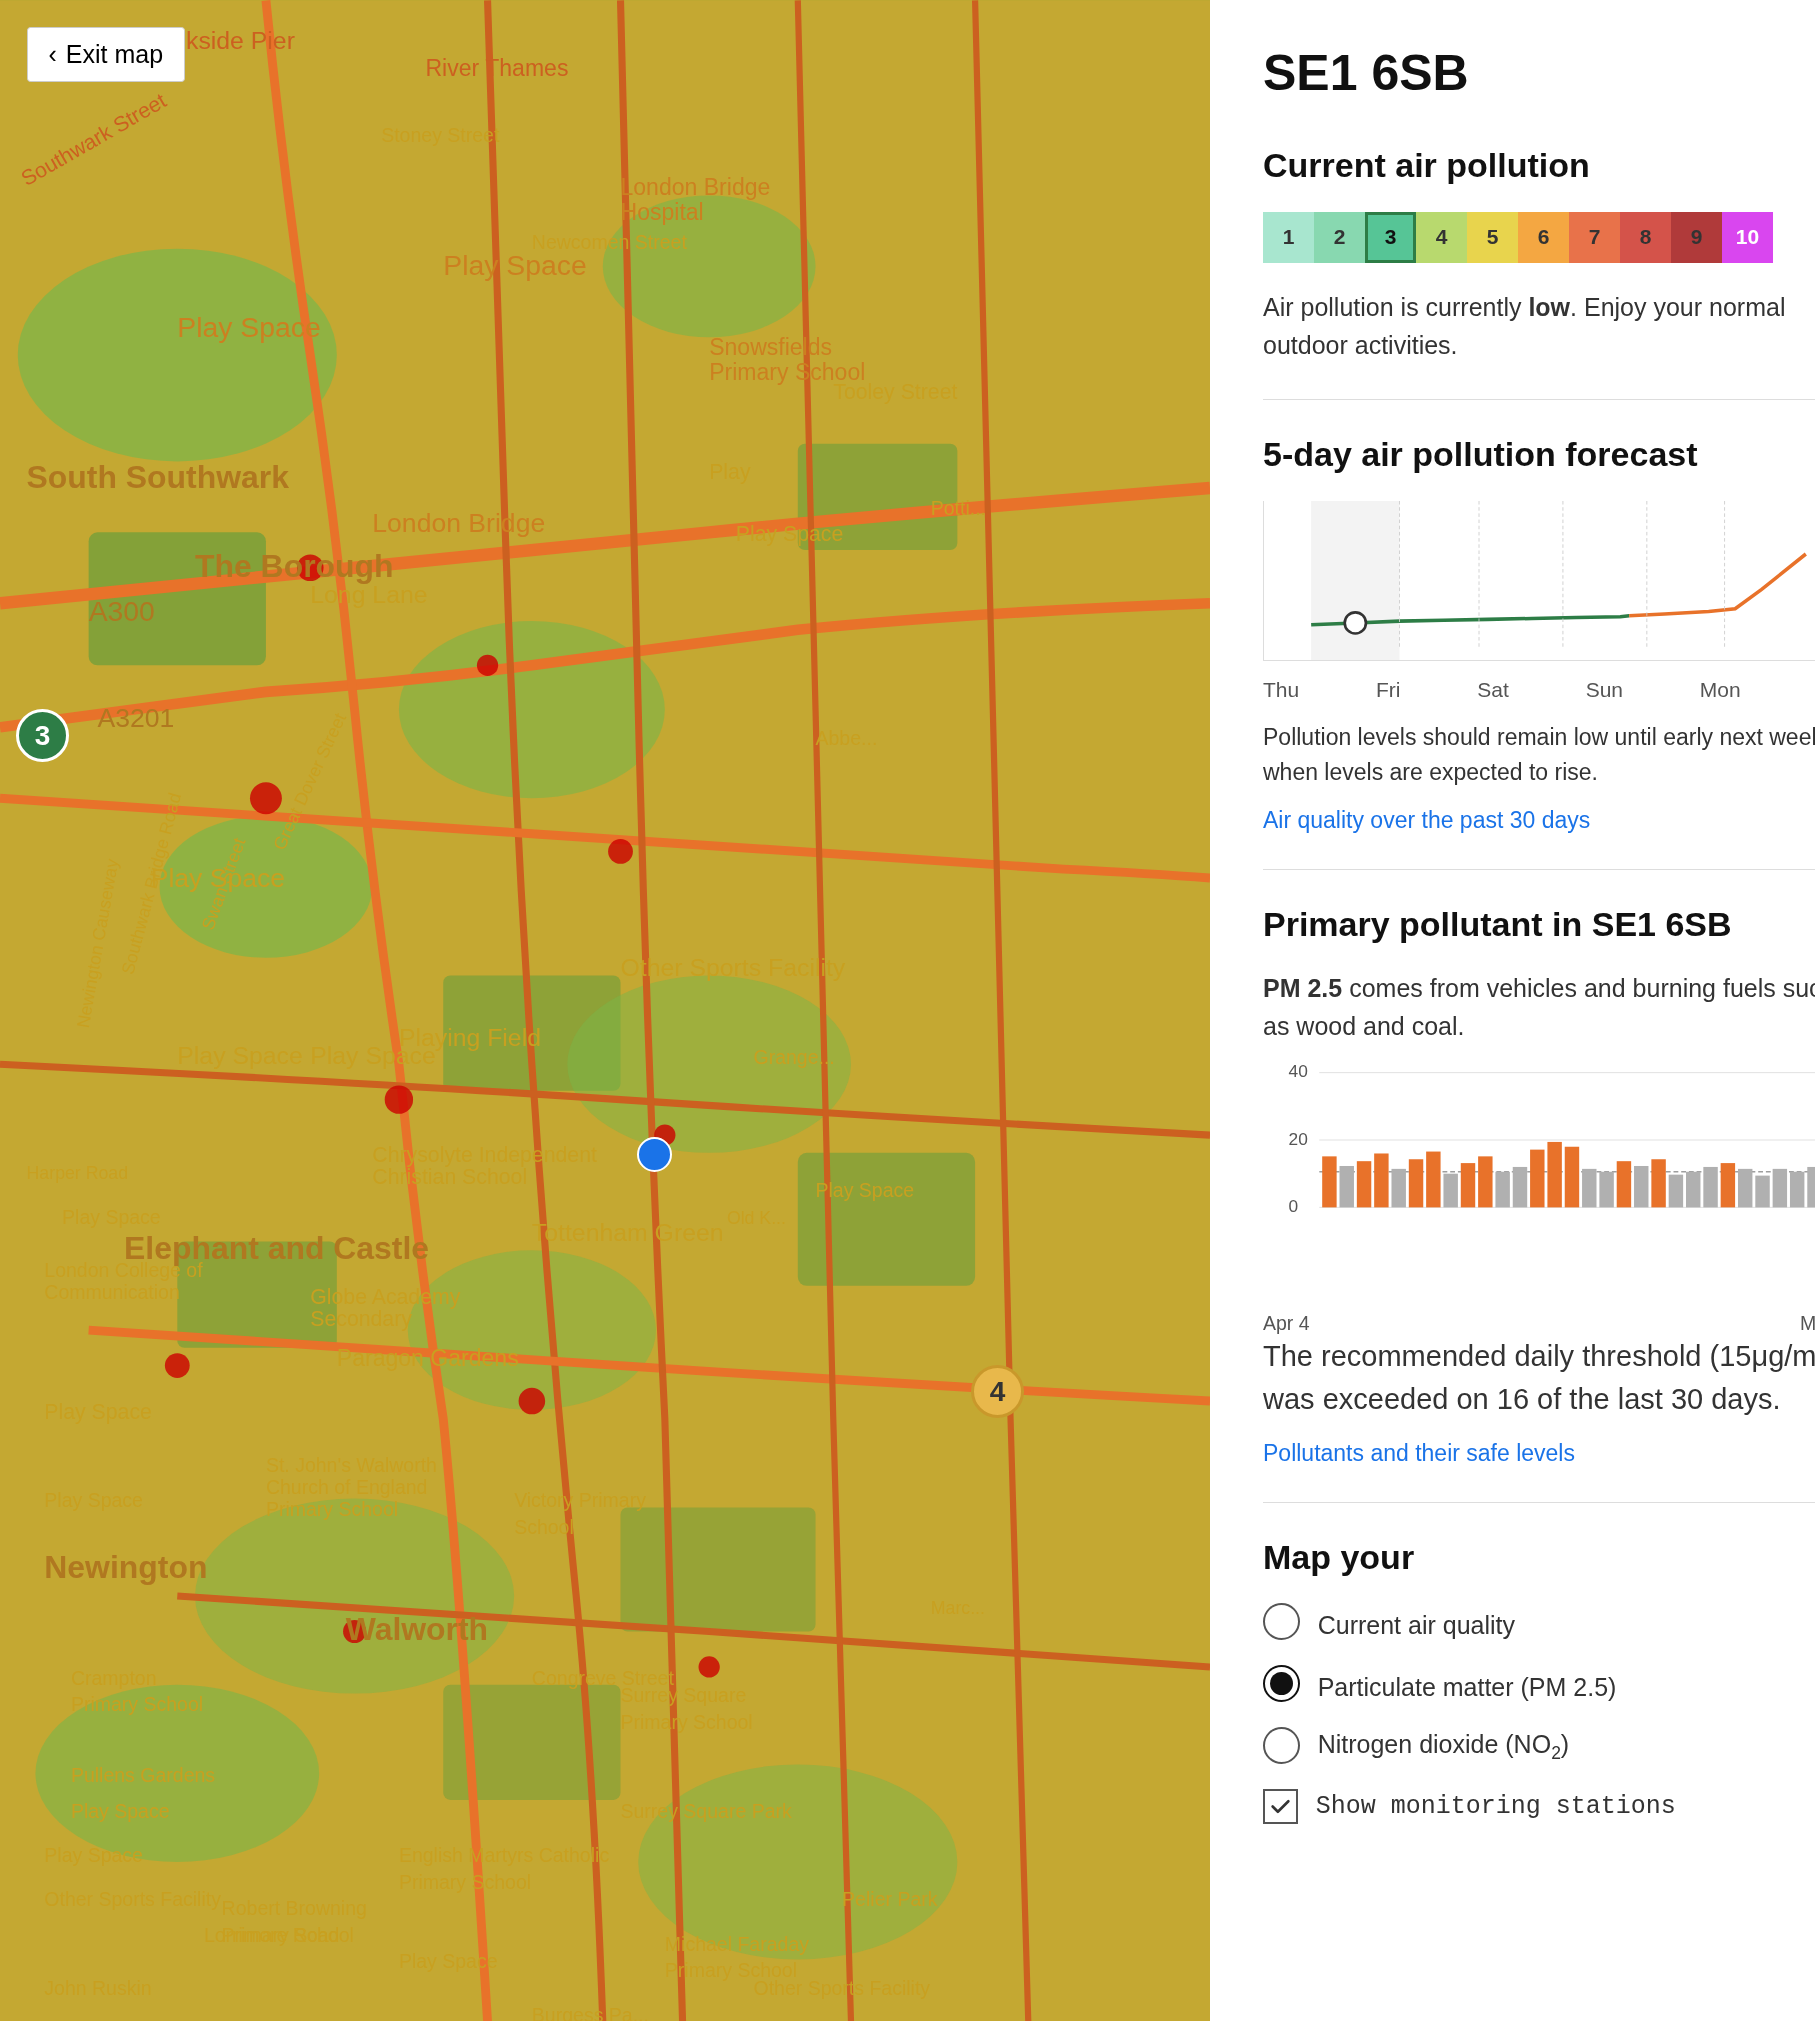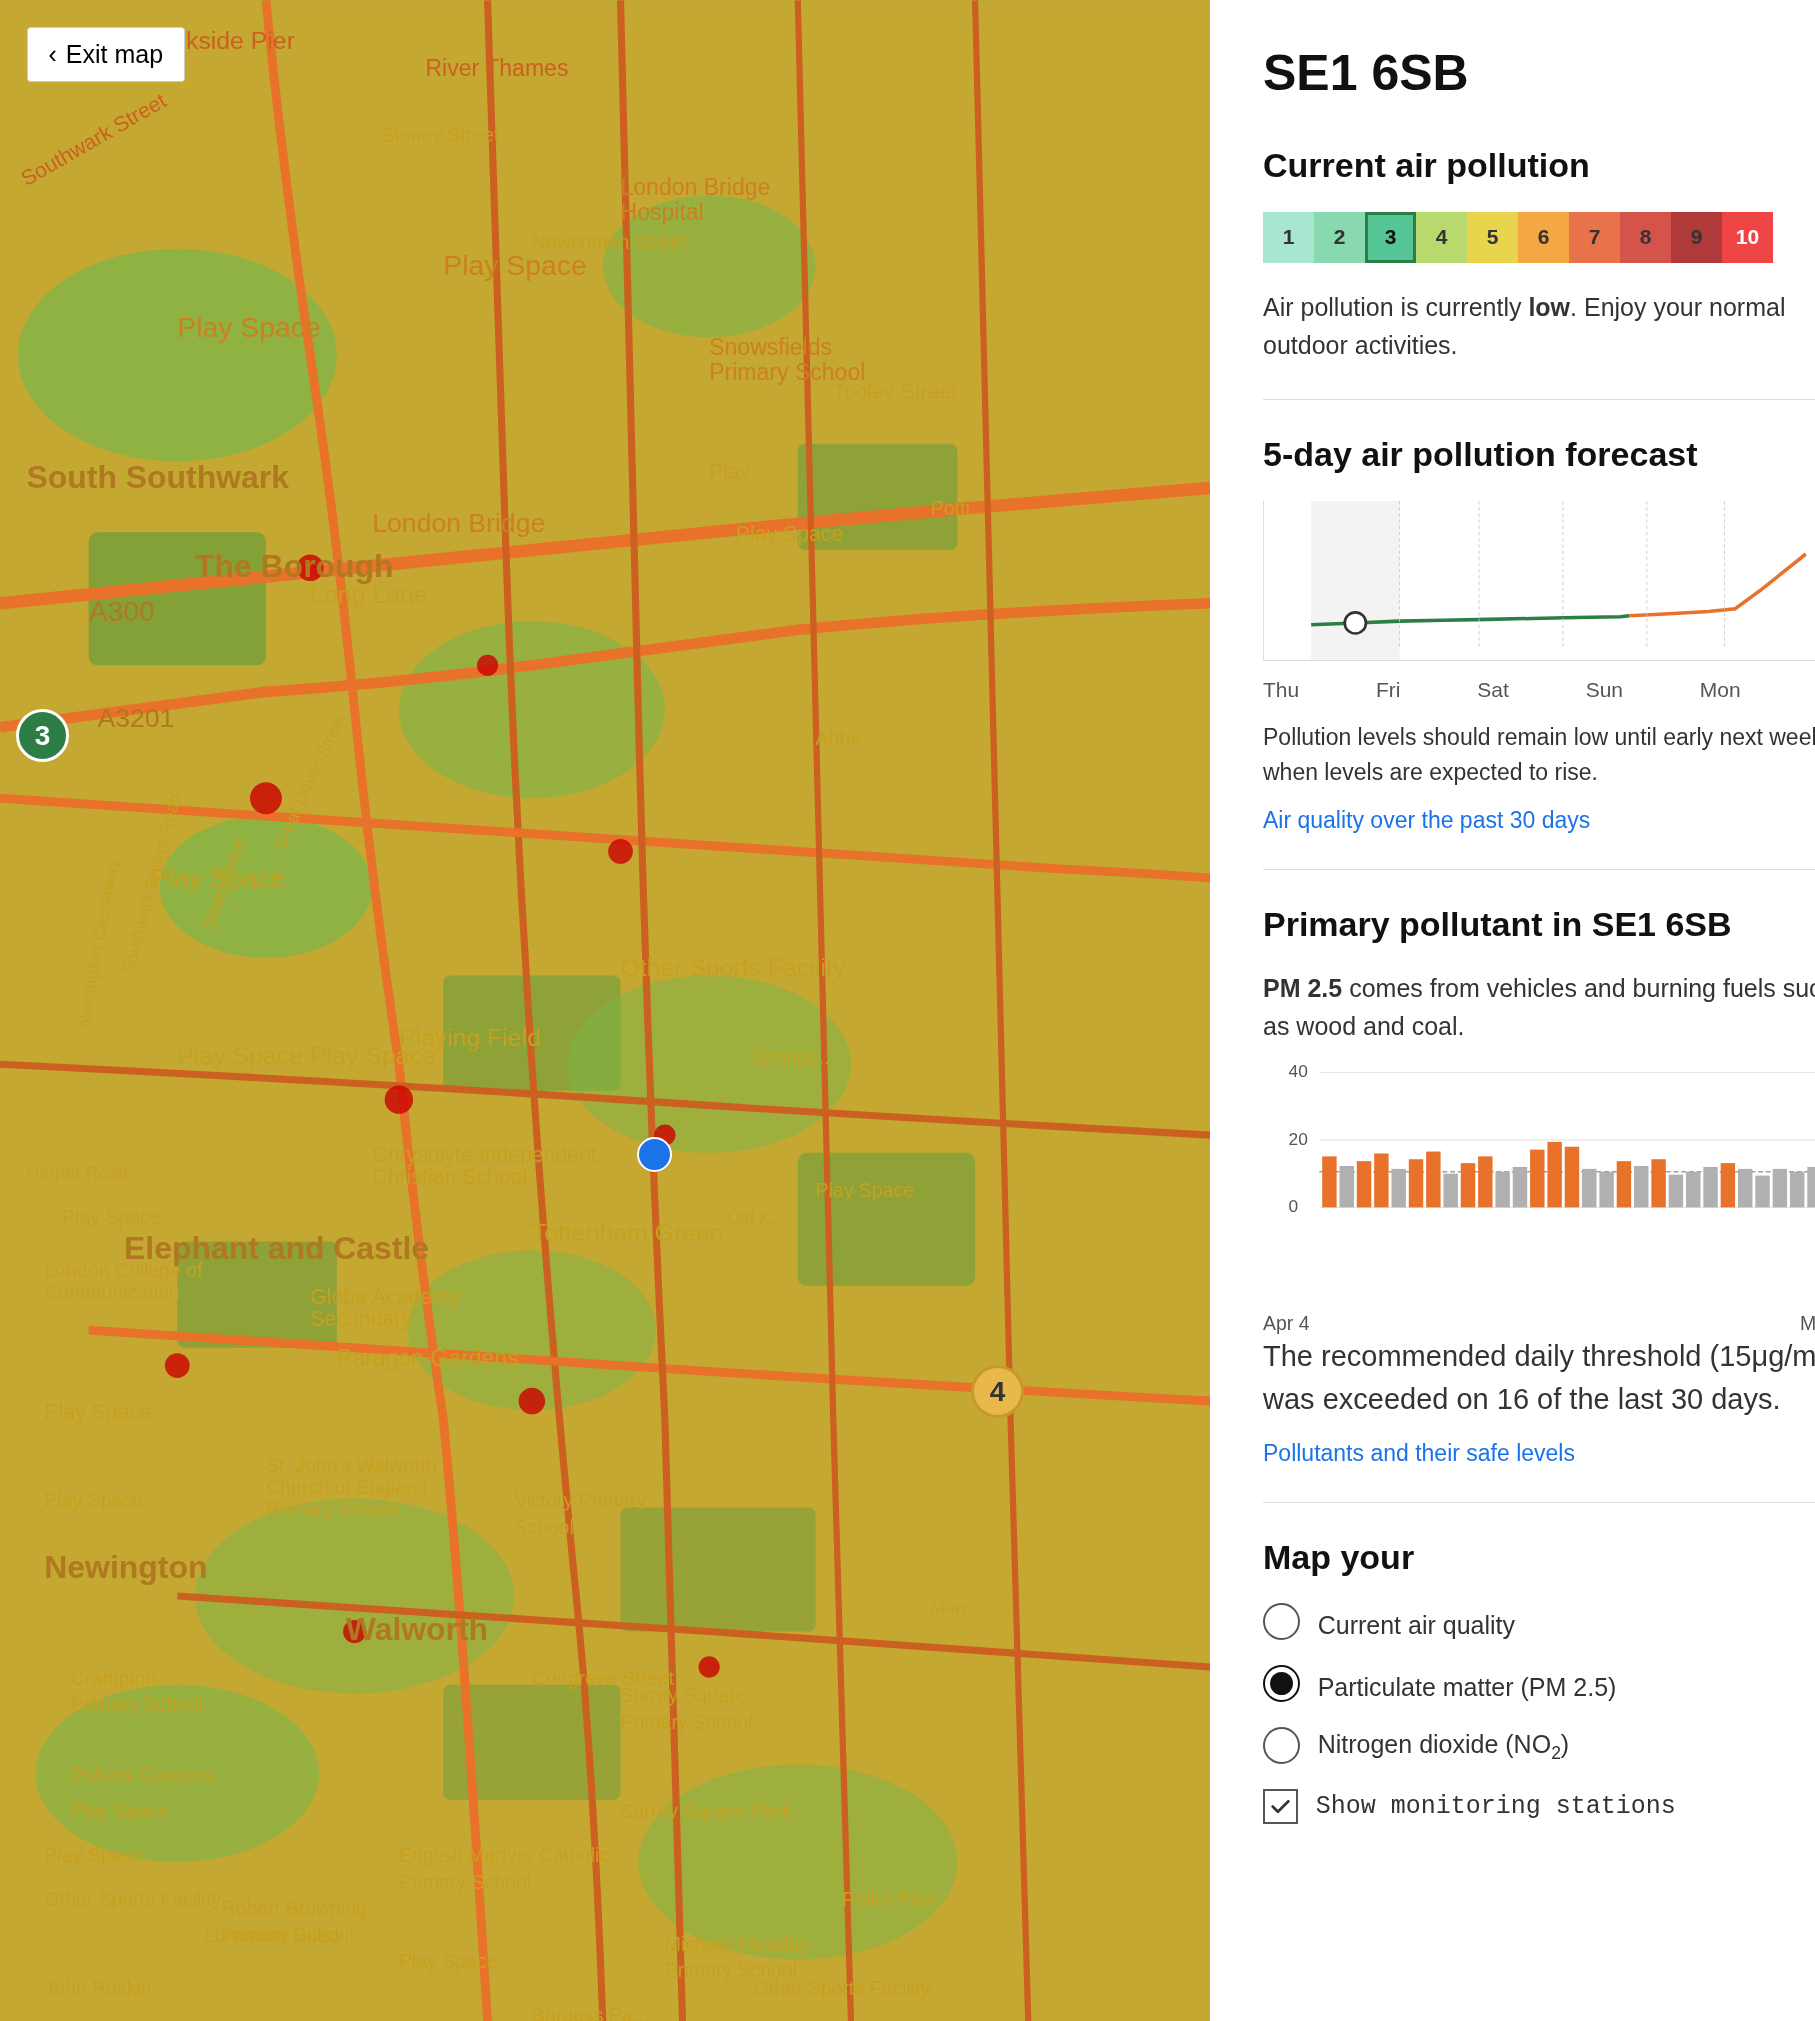--- a/index.html
+++ b/index.html
@@ -108,21 +108,21 @@
 
     .aqi-1 { background: #a8e6cf; }
     .aqi-2 { background: #88d8b0; }
     .aqi-3 { background: #56c596; }
     .aqi-4 { background: #b8d96e; }
     .aqi-5 { background: #e8d44d; }
     .aqi-6 { background: #f4a742; }
     .aqi-7 { background: #e8724a; }
     .aqi-8 { background: #d4534a; }
     .aqi-9 { background: #b03a3a; }
-    .aqi-10 { background: #ef4444; color: white; }
+    .aqi-10 { background: #d946ef; color: white; }
 
     .aqi-description {
       font-size: 25px;
       color: #333;
       line-height: 1.5;
       margin-bottom: 17.7px;
     }
 
     .aqi-description strong { font-weight: bold; }
 

